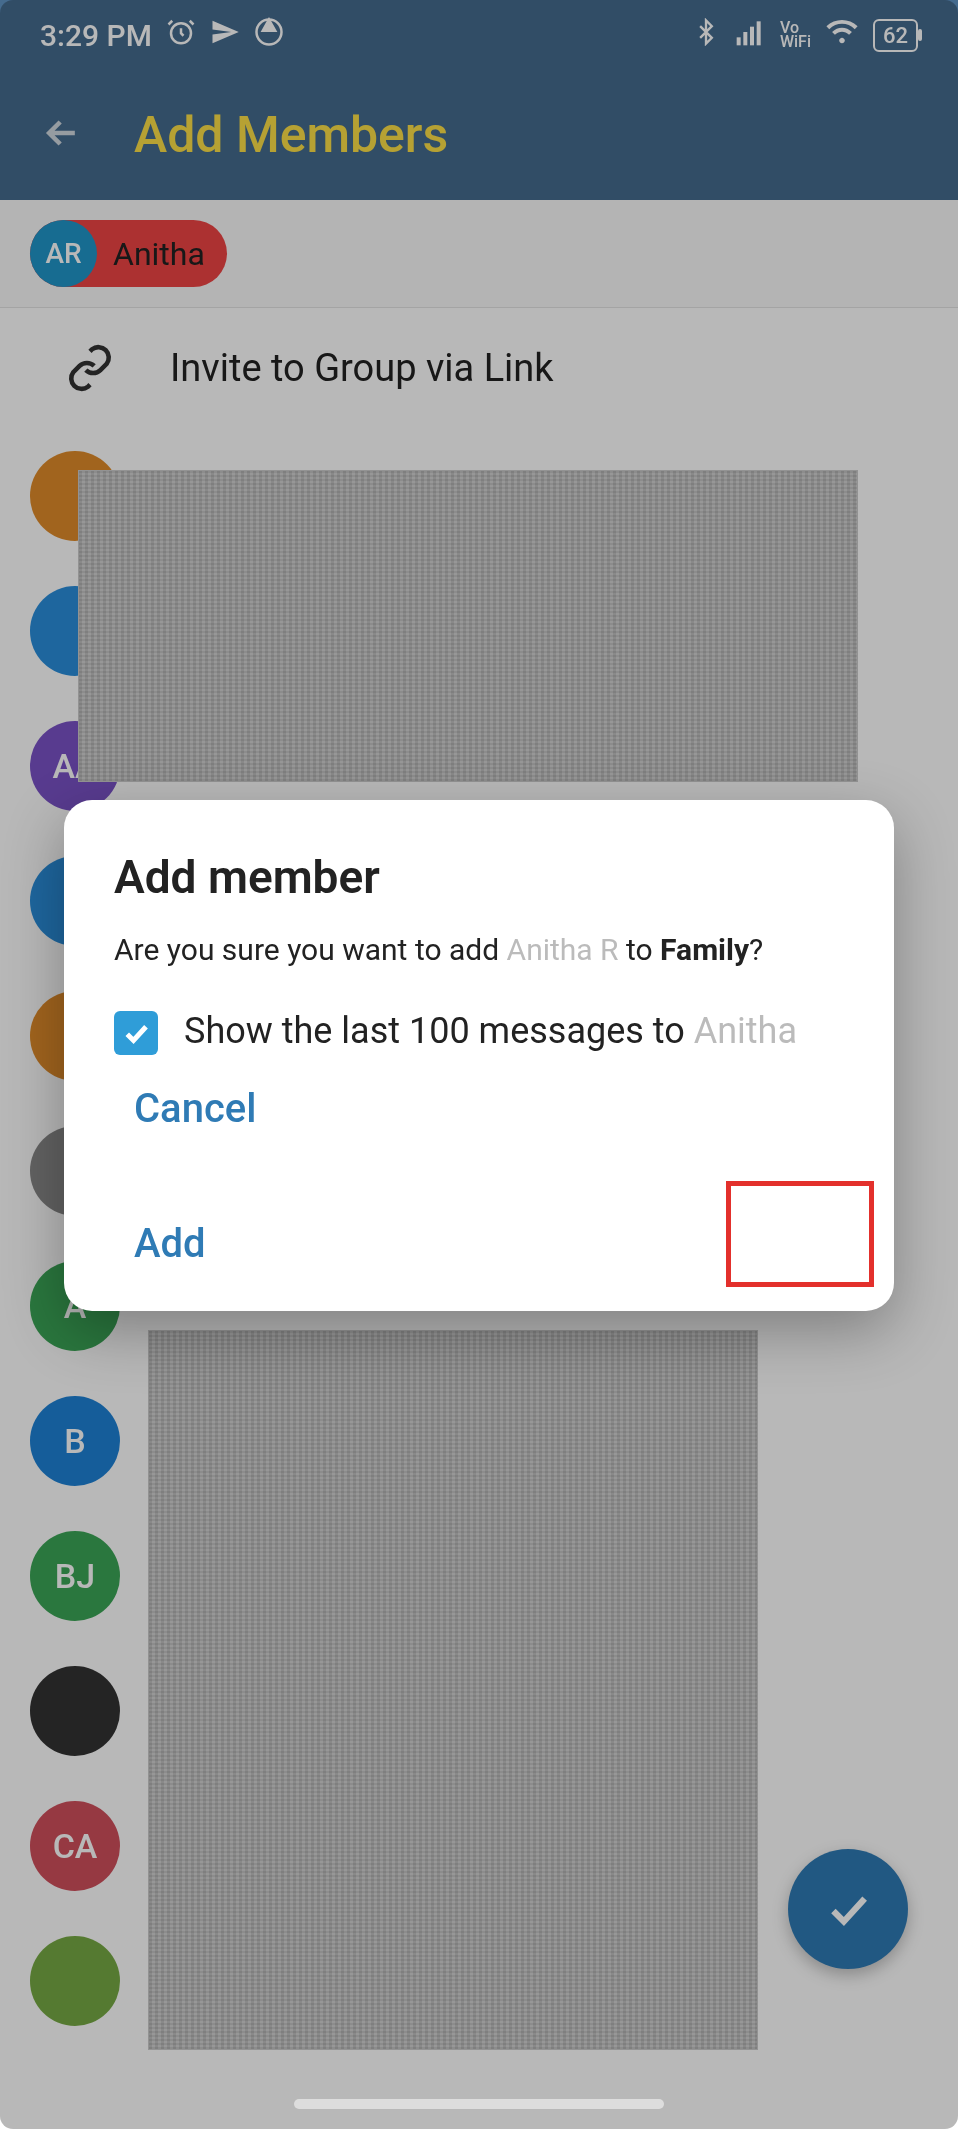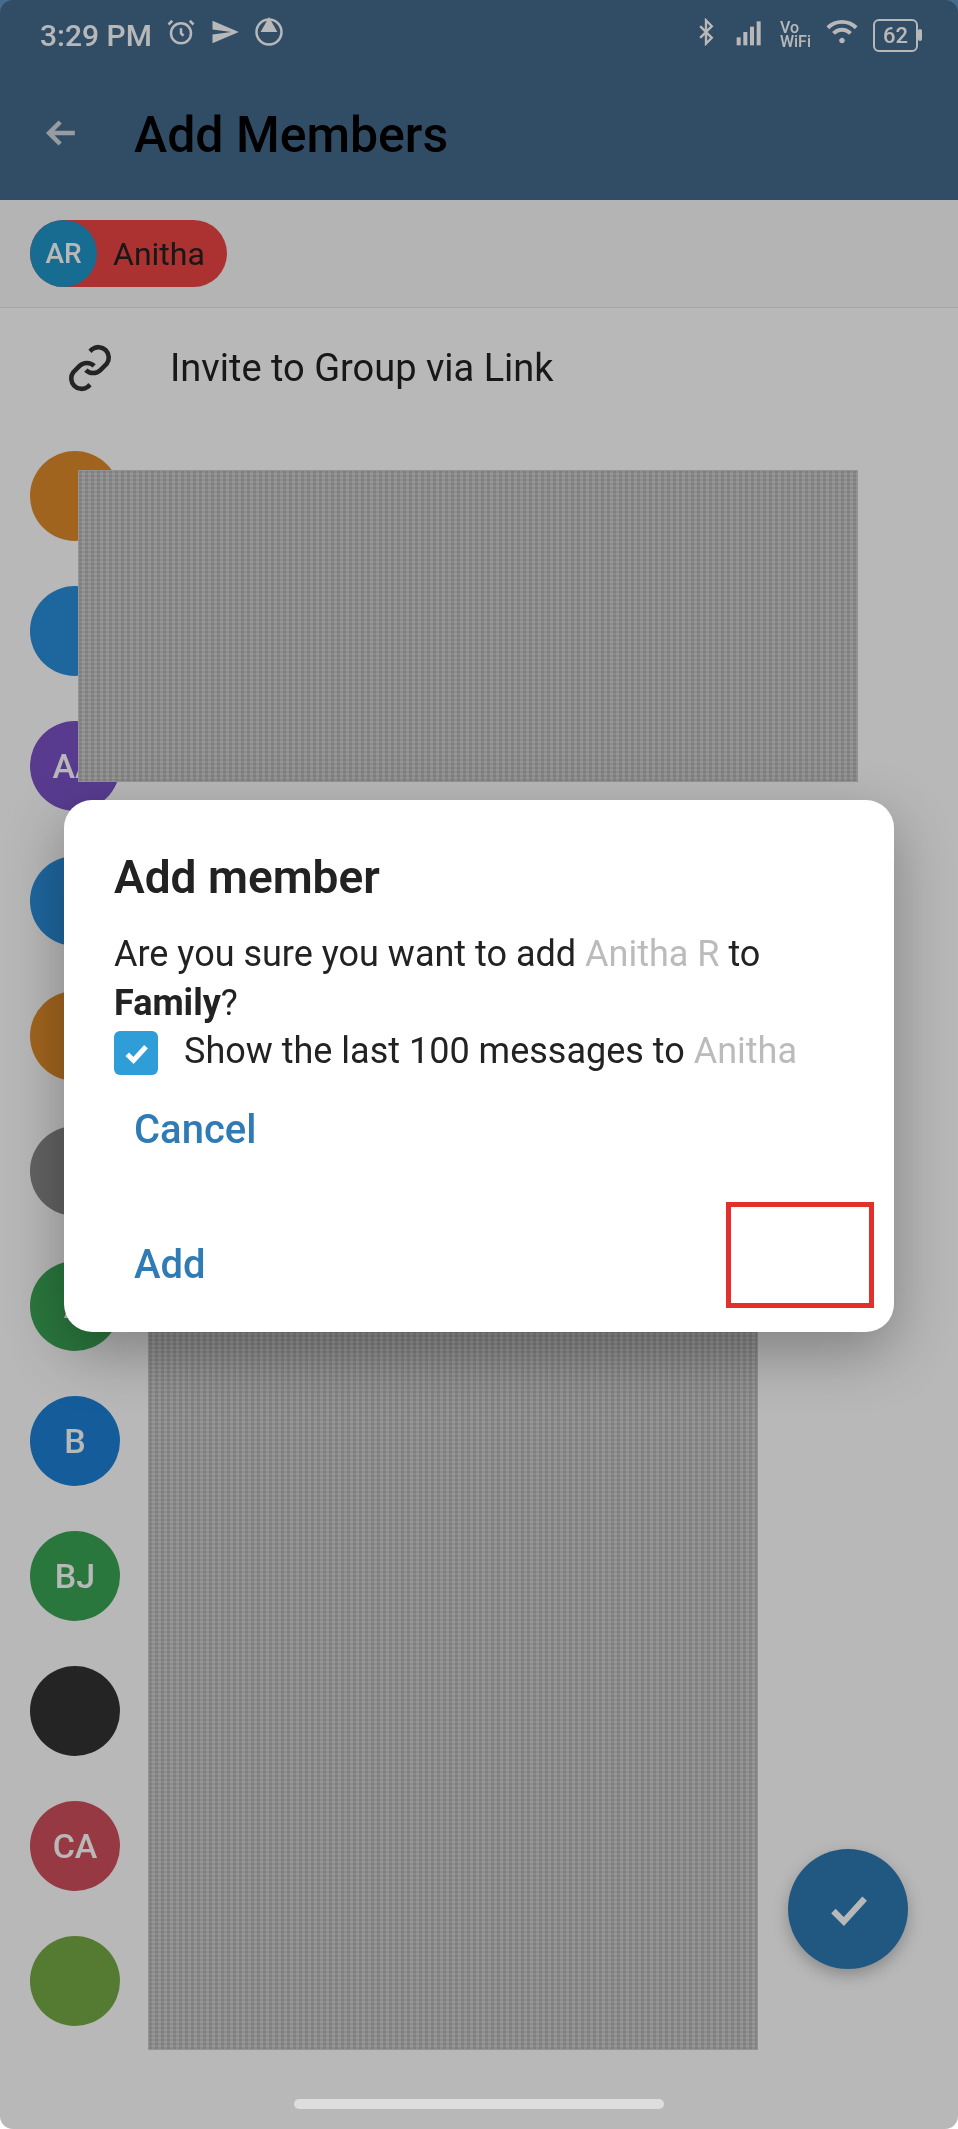--- a/index.html
+++ b/index.html
@@ -5,21 +5,21 @@
   * { box-sizing: border-box; margin: 0; padding: 0; }
   html, body { width: 958px; height: 2129px; font-family: -apple-system, Roboto, sans-serif; background: #fff; overflow: hidden; position: relative; }
   
   .status-bar { height: 70px; background: #456b8e; color: #fff; display: flex; align-items: center; justify-content: space-between; padding: 0 40px; font-size: 30px; font-weight: 500; }
   .status-left { display: flex; align-items: center; gap: 14px; }
   .status-right { display: flex; align-items: center; gap: 14px; }
   .status-right small { font-size: 16px; line-height: 0.9; text-align: left; }
   .battery { border: 2px solid #fff; border-radius: 6px; padding: 2px 8px; font-size: 22px; position: relative; }
   .battery::after { content:""; position:absolute; right:-6px; top:30%; width:4px; height:40%; background:#fff; border-radius:2px;}
   
-  .app-bar { height: 130px; background: #456b8e; color: #000000; display: flex; align-items: center; padding: 0 40px; gap: 50px; }
+  .app-bar { height: 130px; background: #456b8e; color: #fde047; display: flex; align-items: center; padding: 0 40px; gap: 50px; }
   .app-bar .title { font-size: 50px; font-weight: 500; }
   .back-arrow svg { width: 44px; height: 44px; stroke: #d0d8e0; }
   
   .chip-row { padding: 20px 30px; background: #fafafa; display: flex; align-items: center; gap: 0; border-bottom: 1px solid #e4e4e4; }
   .chip { display: flex; align-items: center; background: #ef4444; border-radius: 40px; padding-right: 22px; height: 67px;}
   .chip .avatar { width: 67px; height: 67px; border-radius: 50%; background: #2196c9; color: #fff; font-size: 28px; font-weight:500; display:flex;align-items:center;justify-content:center; margin-right: 16px; }
   .chip span.name { font-size: 32px; color: #222; }
   
   .invite-row { display: flex; align-items: center; padding: 30px 60px; gap: 50px; }
   .invite-row .link-icon { width: 60px; height: 60px; display:flex;align-items:center;justify-content:center;}
@@ -40,21 +40,21 @@
   .contact-name.blurred { color: #aaa; filter: blur(2px); }
   
   .fab { position:absolute; right: 50px; bottom: 160px; width: 120px; height:120px; border-radius:50%; background:#2f7bb5; display:flex;align-items:center;justify-content:center; box-shadow:0 6px 16px rgba(0,0,0,0.25);}
   .fab svg{width:50px;height:50px;stroke:#fff;}
   
   .handle { position:absolute; bottom:20px; left:50%; transform:translateX(-50%); width:370px; height:10px; background:#ddd; border-radius:10px;}
   
   .overlay { position:absolute; inset:0; background: rgba(0,0,0,0.28); display:flex; align-items:center; justify-content:center;border-radius:13px; }
   .dialog { width: 830px; background:#fff; border-radius: 28px; padding: 50px 50px 30px 50px; box-shadow:0 20px 60px rgba(0,0,0,0.3); position:absolute; top: 800px; left: 64px; }
   .dialog h2 { font-size: 46px; font-weight: 600; color:#222; margin-bottom: 26px;}
-  .dialog .body { font-size: 36px; color:#222; line-height:1.35; }
+  .dialog .body { font-size: 30px; color:#222; line-height:1.35; margin-bottom: 36px;}
   .dialog .body .faded{ color:#bbb; }
   .dialog .body b{ font-weight:700;}
   .dialog .check-row { display:flex; align-items:flex-start; gap: 26px; font-size:36px; color:#222; margin-bottom:16px; line-height:1.35;}
   .dialog .check-row .faded{color:#bbb;}
   .checkbox { width:44px; height:44px; background:#2f9dd8; border-radius:6px; display:flex;align-items:center;justify-content:center; flex-shrink:0; margin-top:4px;}
   .checkbox svg{width:30px;height:30px;stroke:#fff;stroke-width:4;fill:none;}
   .dialog-actions { display:flex; justify-content:flex-end; gap: 60px; align-items:flex-start;flex-direction:column;}
   .dialog-actions .btn{ font-size:40px; font-weight:500; color:#2f7bb5; padding:14px 20px;}
   .highlight { border: 5px solid #e3302c; position:absolute; width: 148px; height: 106px; right: 20px; bottom: 24px;}
 </style>

